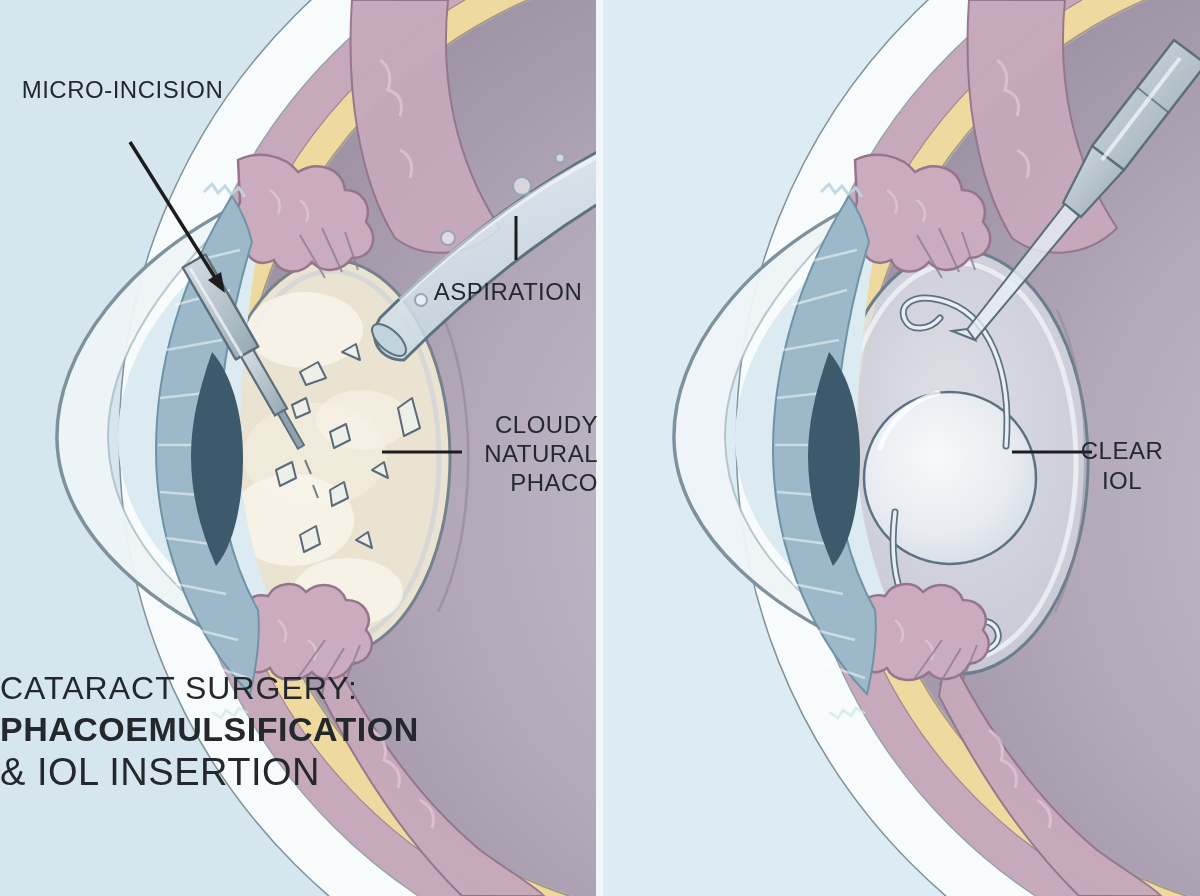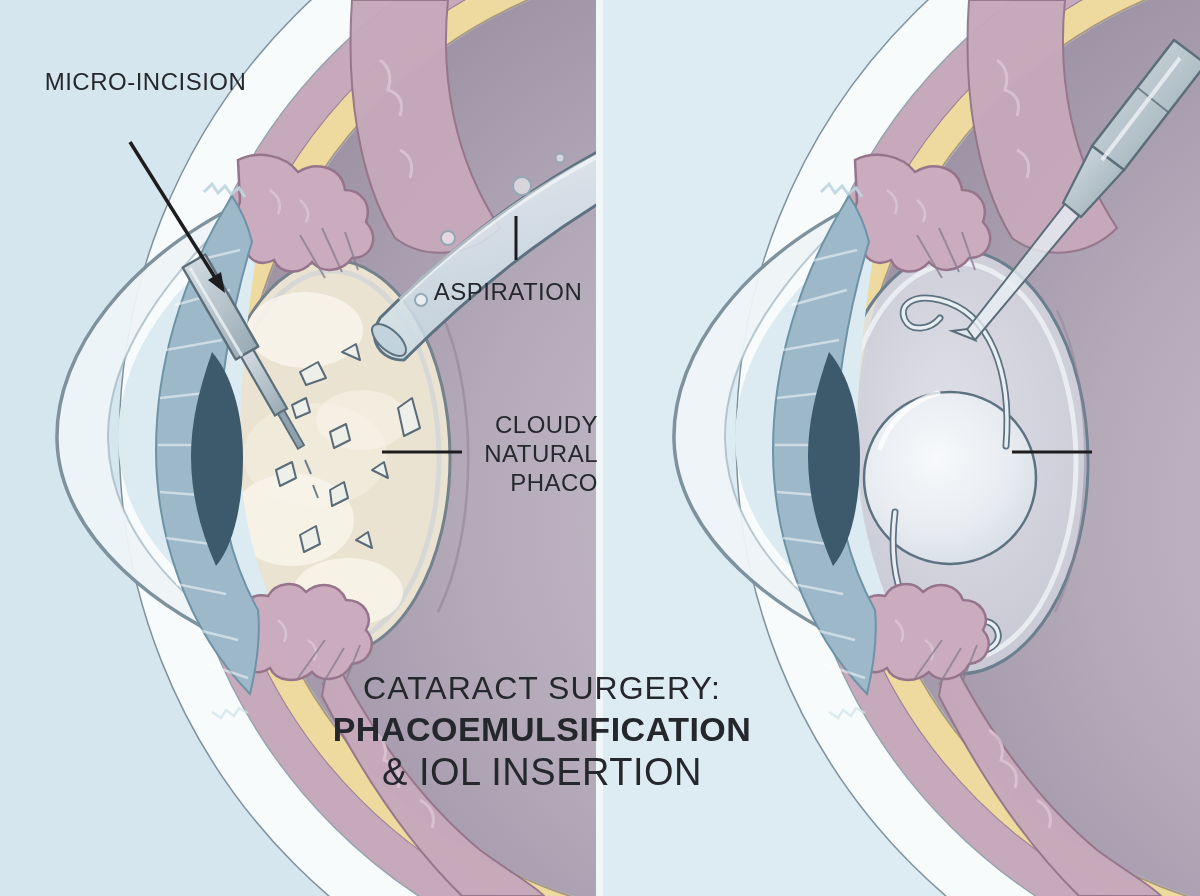--- a/index.html
+++ b/index.html
@@ -2,21 +2,21 @@
 <html><head>
 <meta charset="utf-8">
 <style>
   html,body{margin:0;padding:0;background:#c9dbe4;}
   .stage{position:relative;width:1200px;height:896px;overflow:hidden;
          font-family:"Liberation Sans",sans-serif;}
   .stage svg{position:absolute;left:0;top:0;}
   .lbl{position:absolute;color:#25282c;text-align:center;line-height:27px;
        font-size:24px;letter-spacing:.5px;font-weight:400;}
   .lbl div{white-space:nowrap;}
-  .title{position:absolute;left:0;top:668px;width:1084px;text-align:center;color:#24272b;}
+  .title{position:absolute;left:0;top:668px;width:1084px;color:#24272b;}
   .title .t1{font-size:32px;font-weight:400;letter-spacing:1px;line-height:40px;}
   .title .t2{font-size:34px;font-weight:700;letter-spacing:.5px;line-height:43px;}
   .title .t3{font-size:38px;font-weight:400;letter-spacing:.5px;line-height:43px;}
 </style>
 </head>
 <body>
 
 <div class="stage">
 <svg width="1200" height="896" viewBox="0 0 1200 896">
   <defs>
@@ -202,33 +202,37 @@
 
   <g>
     <line x1="130" y1="142" x2="216" y2="279" stroke="#1d1d1f" stroke-width="3.5"></line>
     <polygon points="225,293 208,280 221,272" fill="#1d1d1f"></polygon>
     <line x1="516" y1="216" x2="516" y2="260" stroke="#1d1d1f" stroke-width="3"></line>
     <line x1="382" y1="452" x2="462" y2="452" stroke="#1d1d1f" stroke-width="3"></line>
     <line x1="1012" y1="452" x2="1092" y2="452" stroke="#1d1d1f" stroke-width="3"></line>
   </g>
 </svg>
 
-<div class="lbl" style="left:15px;top:68px;width:215px;margin-left:23px;">
+<div class="lbl" style="left:15px;top:76px;width:215px;">
   <div>MICRO-INCISION</div>
 </div>
 
 <div class="lbl" style="left:408px;top:278px;width:200px;">
   <div>ASPIRATION</div>
 </div>
 
 <div class="lbl" style="left:438px;top:410px;width:160px;line-height:29px;text-align:right;">
   <div>CLOUDY</div>
   <div>NATURAL</div>
   <div>PHACO</div>
 </div>
 
+<div class="lbl" style="left:1052px;top:436px;width:140px;line-height:30px;">
+  <div>CLEAR</div>
+  <div>IOL</div>
+</div>
 
 <div class="title">
   <div class="t1">CATARACT SURGERY:</div>
   <div class="t2">PHACOEMULSIFICATION</div>
   <div class="t3">&amp; IOL INSERTION</div>
 </div>
 </div>
 
 </body></html>

